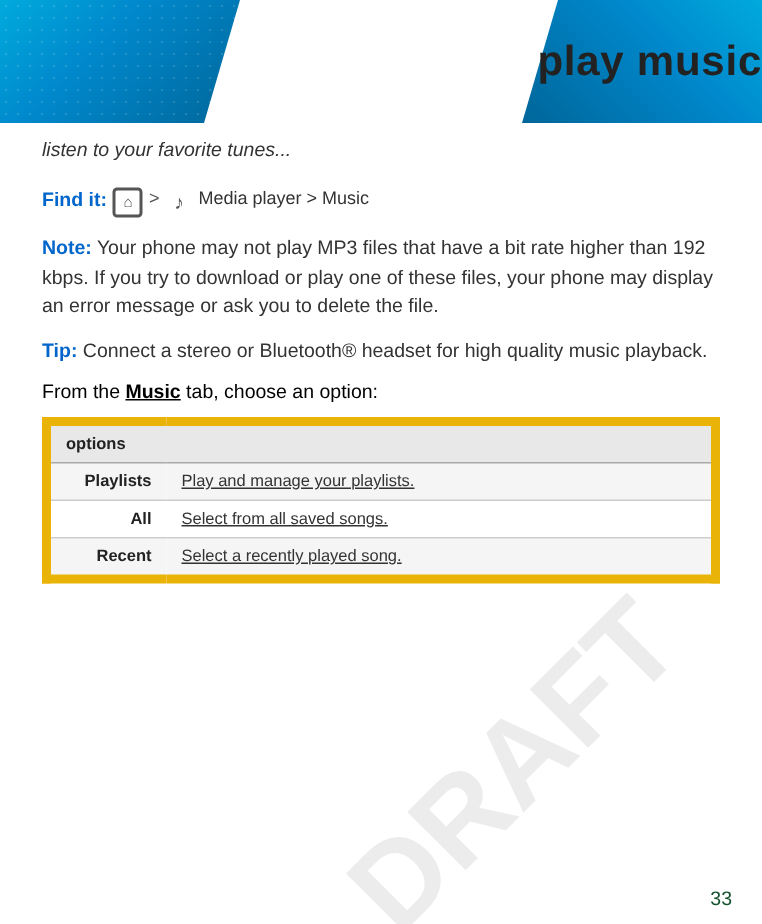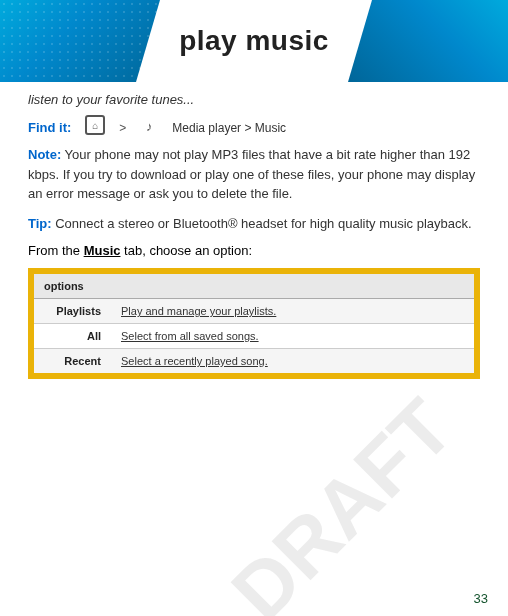--- a/index.html
+++ b/index.html
@@ -13,21 +13,21 @@
       overflow: hidden;
       position: relative;
     }
 
     
     .header {
       position: relative;
       height: 82px;
       display: flex;
       align-items: center;
-      justify-content: center;
+      justify-content: flex-end;
       overflow: hidden;
     }
 
     .header-bg-left {
       position: absolute;
       left: 0; top: 0;
       width: 160px;
       height: 82px;
       background: linear-gradient(135deg, #00aadd 0%, #0088cc 40%, #006699 100%);
       clip-path: polygon(0 0, 100% 0, 85% 100%, 0 100%);
@@ -63,27 +63,27 @@
 
     
     .content {
       padding: 10px 28px 10px 28px;
     }
 
     .tagline {
       font-style: italic;
       color: #333;
       font-size: 13px;
-      margin-bottom: 8px;
+      margin-bottom: 18px;
     }
 
     .find-it-row {
       display: flex;
-      align-items: flex-end;
-      gap: 14px;
+      align-items: flex-start;
+      gap: 4px;
       margin-bottom: 10px;
       font-size: 13px;
     }
 
     .find-it-label {
       color: #0066cc;
       font-weight: bold;
     }
 
     .find-it-icon {

